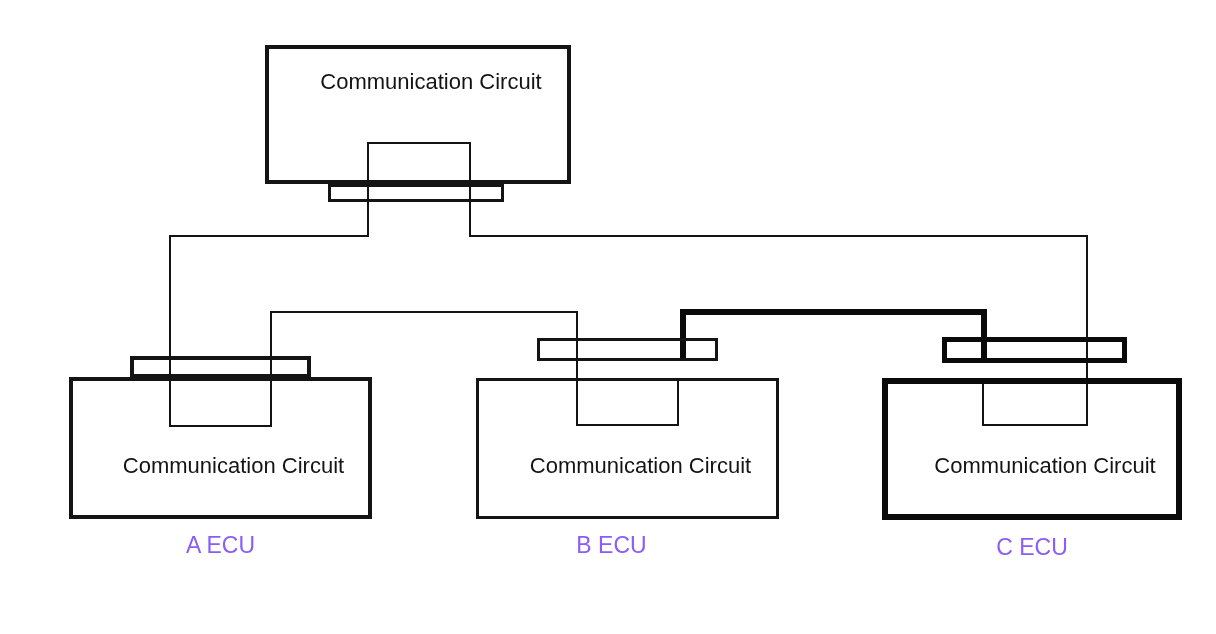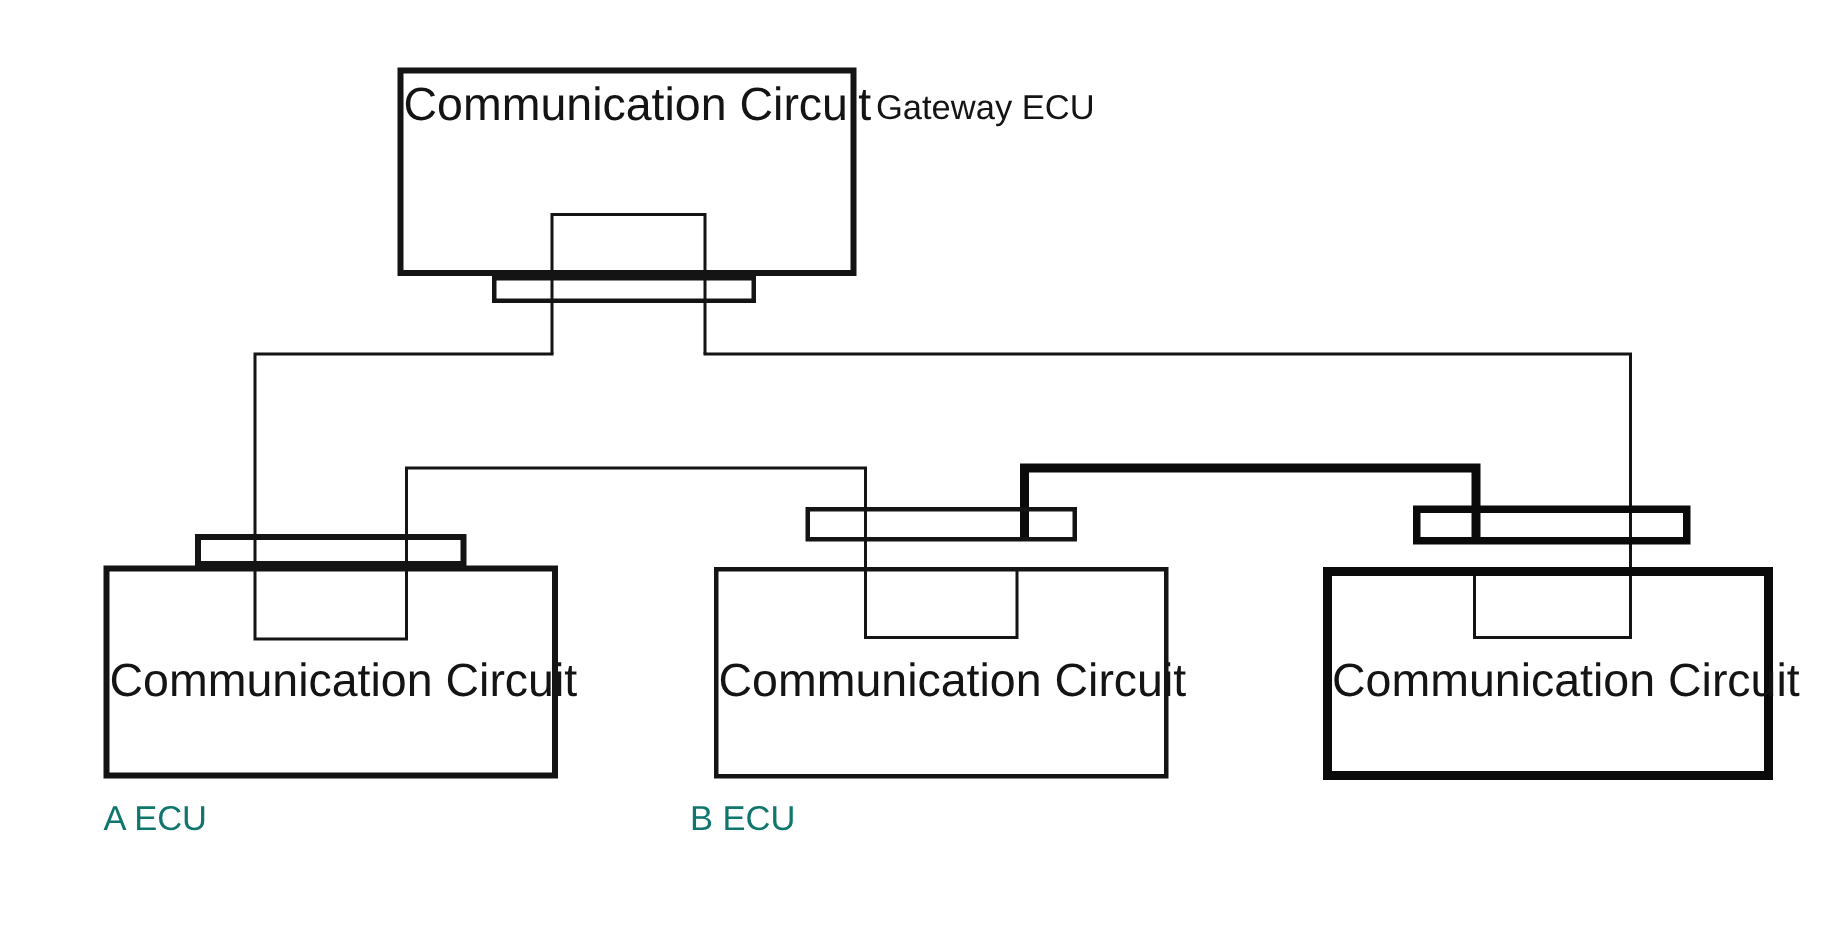--- a/index.html
+++ b/index.html
@@ -8,26 +8,26 @@
     font-family:"Liberation Sans", sans-serif;color:#141414;
   }
   .stage svg{position:absolute;left:0;top:0;}
   .ecu-box{position:absolute;box-sizing:border-box;border:3px solid #141414;background:transparent;}
   .ecu-box.bw4{border-width:4px;}
   .ecu-box.bw6{border-width:6px;border-color:#0a0a0a;}
   .connector{position:absolute;box-sizing:border-box;background:transparent;border:3px solid #141414;}
   .connector.bw4{border-width:4px;}
   .connector.bw5{border-width:5px;border-color:#0a0a0a;}
   .circuit-label{
-    position:absolute;left:0;width:100%;text-align:center;
-    font-size:31px;line-height:24px;white-space:nowrap;color:#141414;
+    position:absolute;left:13px;width:100%;text-align:center;
+    font-size:22px;line-height:24px;white-space:nowrap;color:#141414;margin-top:12px;
   }
   .ecu-name{
-    position:absolute;font-size:23px;line-height:24px;
-    white-space:nowrap;color:#0f766e;
+    position:absolute;text-align:center;font-size:23px;line-height:24px;
+    white-space:nowrap;color:#8b5cf6;
   }
   .gateway-name{position:absolute;font-size:23px;line-height:26px;white-space:nowrap;color:#141414;}
 </style>
 </head>
 <body>
 
 <div class="stage">
 
   <svg width="1216" height="634" viewBox="0 0 1216 634">
 
@@ -37,32 +37,32 @@
 
     <polyline points="469,236 1087,236 1087,425 983,425 983,378" fill="none" stroke="#141414" stroke-width="2"></polyline>
 
     <polyline points="683,359 683,312 984,312 984,359" fill="none" stroke="#0a0a0a" stroke-width="6"></polyline>
   </svg>
 
   <div class="ecu-box bw4" style="left:265px;top:45px;width:306px;height:139px;">
     <div class="circuit-label" style="top:9px;">Communication Circuit</div>
   </div>
   <div class="connector" style="left:328px;top:184px;width:176px;height:18px;"></div>
-  <div class="gateway-name" style="left:584px;top:58px;">Gateway ECU</div>
 
   <div class="connector bw4" style="left:130px;top:356px;width:181px;height:22px;"></div>
   <div class="ecu-box bw4" style="left:69px;top:377px;width:303px;height:142px;">
     <div class="circuit-label" style="top:61px;">Communication Circuit</div>
   </div>
   <div class="ecu-name" style="left:69px;top:533px;width:303px;">A ECU</div>
 
   <div class="connector" style="left:537px;top:338px;width:181px;height:23px;"></div>
   <div class="ecu-box" style="left:476px;top:378px;width:303px;height:141px;">
     <div class="circuit-label" style="top:61px;">Communication Circuit</div>
   </div>
   <div class="ecu-name" style="left:460px;top:533px;width:303px;">B ECU</div>
 
   <div class="connector bw5" style="left:942px;top:337px;width:185px;height:26px;"></div>
   <div class="ecu-box bw6" style="left:882px;top:378px;width:300px;height:142px;">
     <div class="circuit-label" style="top:58px;">Communication Circuit</div>
   </div>
+  <div class="ecu-name" style="left:882px;top:535px;width:300px;">C ECU</div>
 
 </div>
 
 </body></html>

